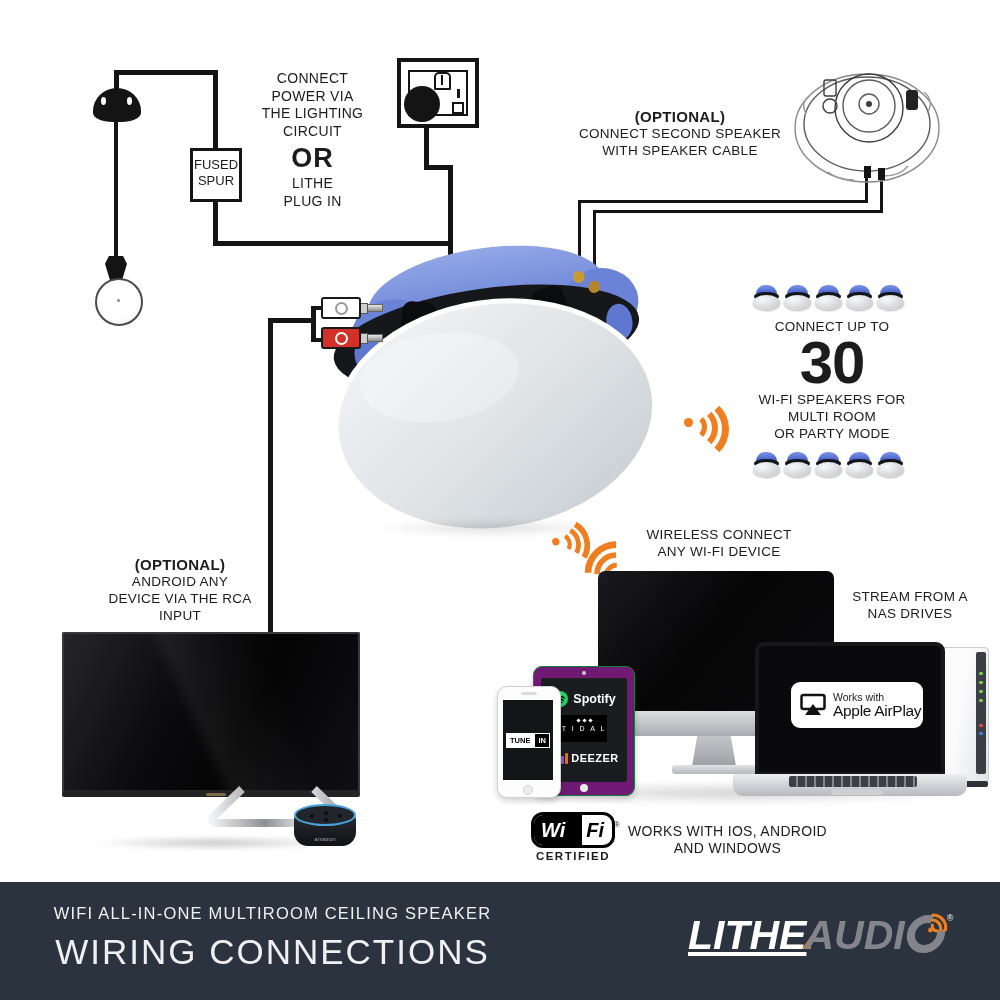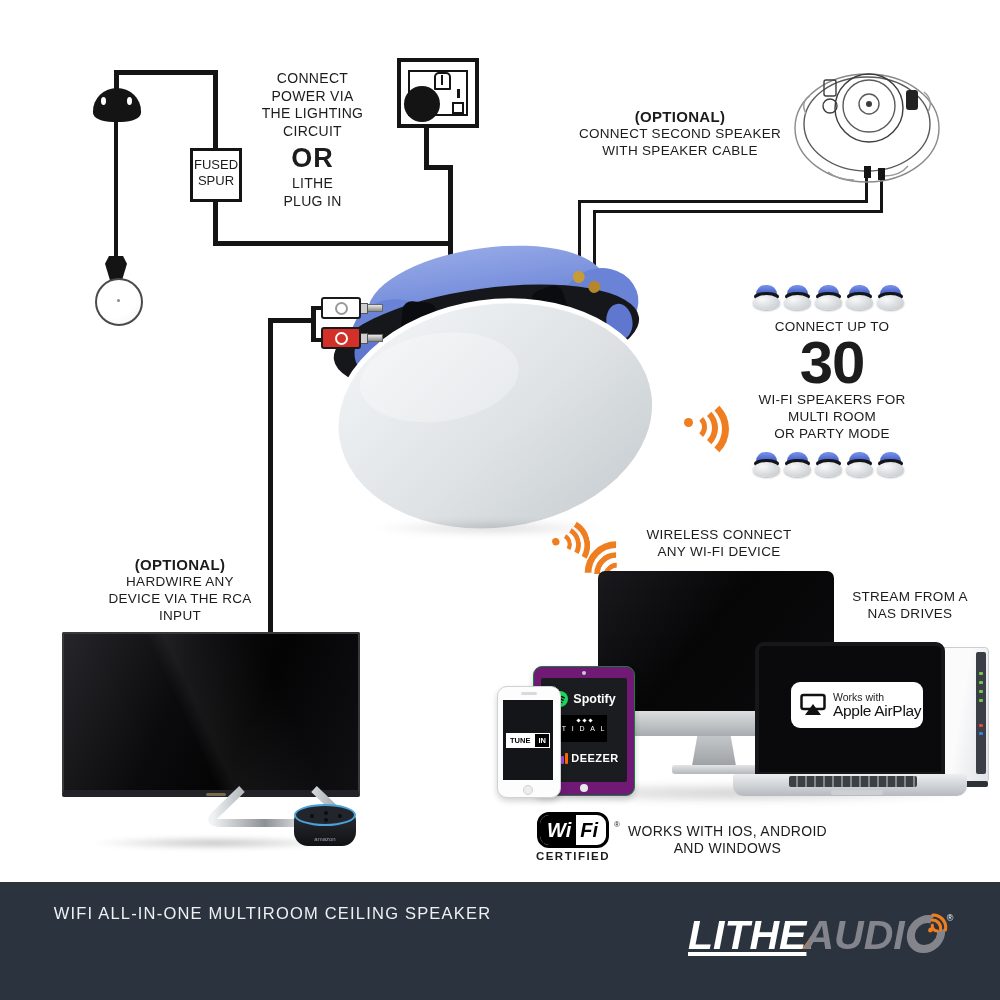--- a/index.html
+++ b/index.html
@@ -142,21 +142,21 @@
   .tunein{display:flex;}
   .tunein .tune{background:#fff;color:#000;font-weight:800;font-size:7.5px;padding:2px 3px;border:1px solid #fff;}
   .tunein .in{background:#000;color:#fff;font-weight:800;font-size:7.5px;padding:2px 3px;border:1px solid #fff;}
   .devshadow{position:absolute;left:490px;top:782px;width:490px;height:22px;border-radius:50%;
              background:radial-gradient(ellipse,rgba(0,0,0,.18),transparent 70%);filter:blur(3px);}
 
   
   .wificert{position:absolute;left:528px;top:812px;width:90px;text-align:center;}
   .wificert .badge{position:relative;display:inline-flex;border:3px solid #000;border-radius:12px;overflow:hidden;
                    background:#fff;font-style:italic;font-weight:800;font-size:20px;line-height:30px;}
-  .wificert .wi{background:#000;color:#fff;padding:0 5px 0 7px;}
+  .wificert .wi{background:#000;color:#fff;padding:0 17px 0 7px;}
   .wificert .fi{color:#000;padding:0 8px 0 4px;}
   .wificert .reg{position:absolute;right:-2px;top:8px;font-size:8px;}
   .wificert .cert{display:block;font-weight:800;font-size:11.5px;letter-spacing:1.5px;margin-top:2px;}
 
   
   .footer{position:absolute;left:0;top:882px;width:1000px;height:118px;background:var(--footer_bg);}
   .footer .left{position:absolute;left:35px;top:22px;width:475px;text-align:center;color:#eef0f3;}
   .footer .sub{display:block;font-size:16.5px;letter-spacing:1.2px;font-weight:400;}
   .footer .main{display:block;font-size:35px;letter-spacing:2px;font-weight:400;margin-top:9px;}
   .brand{position:absolute;left:688px;top:30px;width:290px;font-style:italic;font-weight:800;font-size:41px;
@@ -389,21 +389,21 @@
       <div class="arc a2"></div>
       <div class="arc a3"></div>
   </div>
   <div class="txt small-lines" style="left:629px;top:526px;width:180px;">
     <span class="tl">WIRELESS CONNECT</span>
     <span class="tl">ANY WI-FI DEVICE</span>
   </div>
 
   <div class="txt small-lines" style="left:100px;top:556px;width:160px;">
     <span class="title">(OPTIONAL)</span>
-    <span class="tl">HARDWIRE ANY</span>
+    <span class="tl">ANDROID ANY</span>
     <span class="tl">DEVICE VIA THE RCA</span>
     <span class="tl">INPUT</span>
   </div>
 
   <div class="txt small-lines" style="left:835px;top:588px;width:150px;">
     <span class="tl">STREAM FROM A</span>
     <span class="tl">NAS DRIVES</span>
   </div>
 
   <div class="devshadow"></div>
@@ -527,20 +527,21 @@
     <span class="cert">CERTIFIED</span>
   </div>
   <div class="txt" style="left:625px;top:823px;width:205px;font-size:14px;line-height:17px;">
     <span class="tl">WORKS WITH IOS, ANDROID</span>
     <span class="tl">AND WINDOWS</span>
   </div>
 
   <div class="footer">
     <div class="left">
       <span class="sub">WIFI ALL-IN-ONE MULTIROOM CEILING SPEAKER</span>
+      <span class="main">WIRING CONNECTIONS</span>
     </div>
     <div class="brand">
       <span class="w">LITHE</span><span class="notch"></span><span class="g">AUDI</span><span class="oring">
         <span class="ocut"></span>
         <svg class="owifi" width="22" height="22" viewBox="0 0 22 22">
           <g stroke="#EE7E1F" fill="none" stroke-width="3" stroke-linecap="round">
             <path d="M6 12 A6 6 0 0 1 12 18" transform="rotate(180 9 15)"></path>
             <path d="M5 7 A10 10 0 0 1 15 17"></path>
             <path d="M5 2 A15 15 0 0 1 20 17"></path>
           </g>

